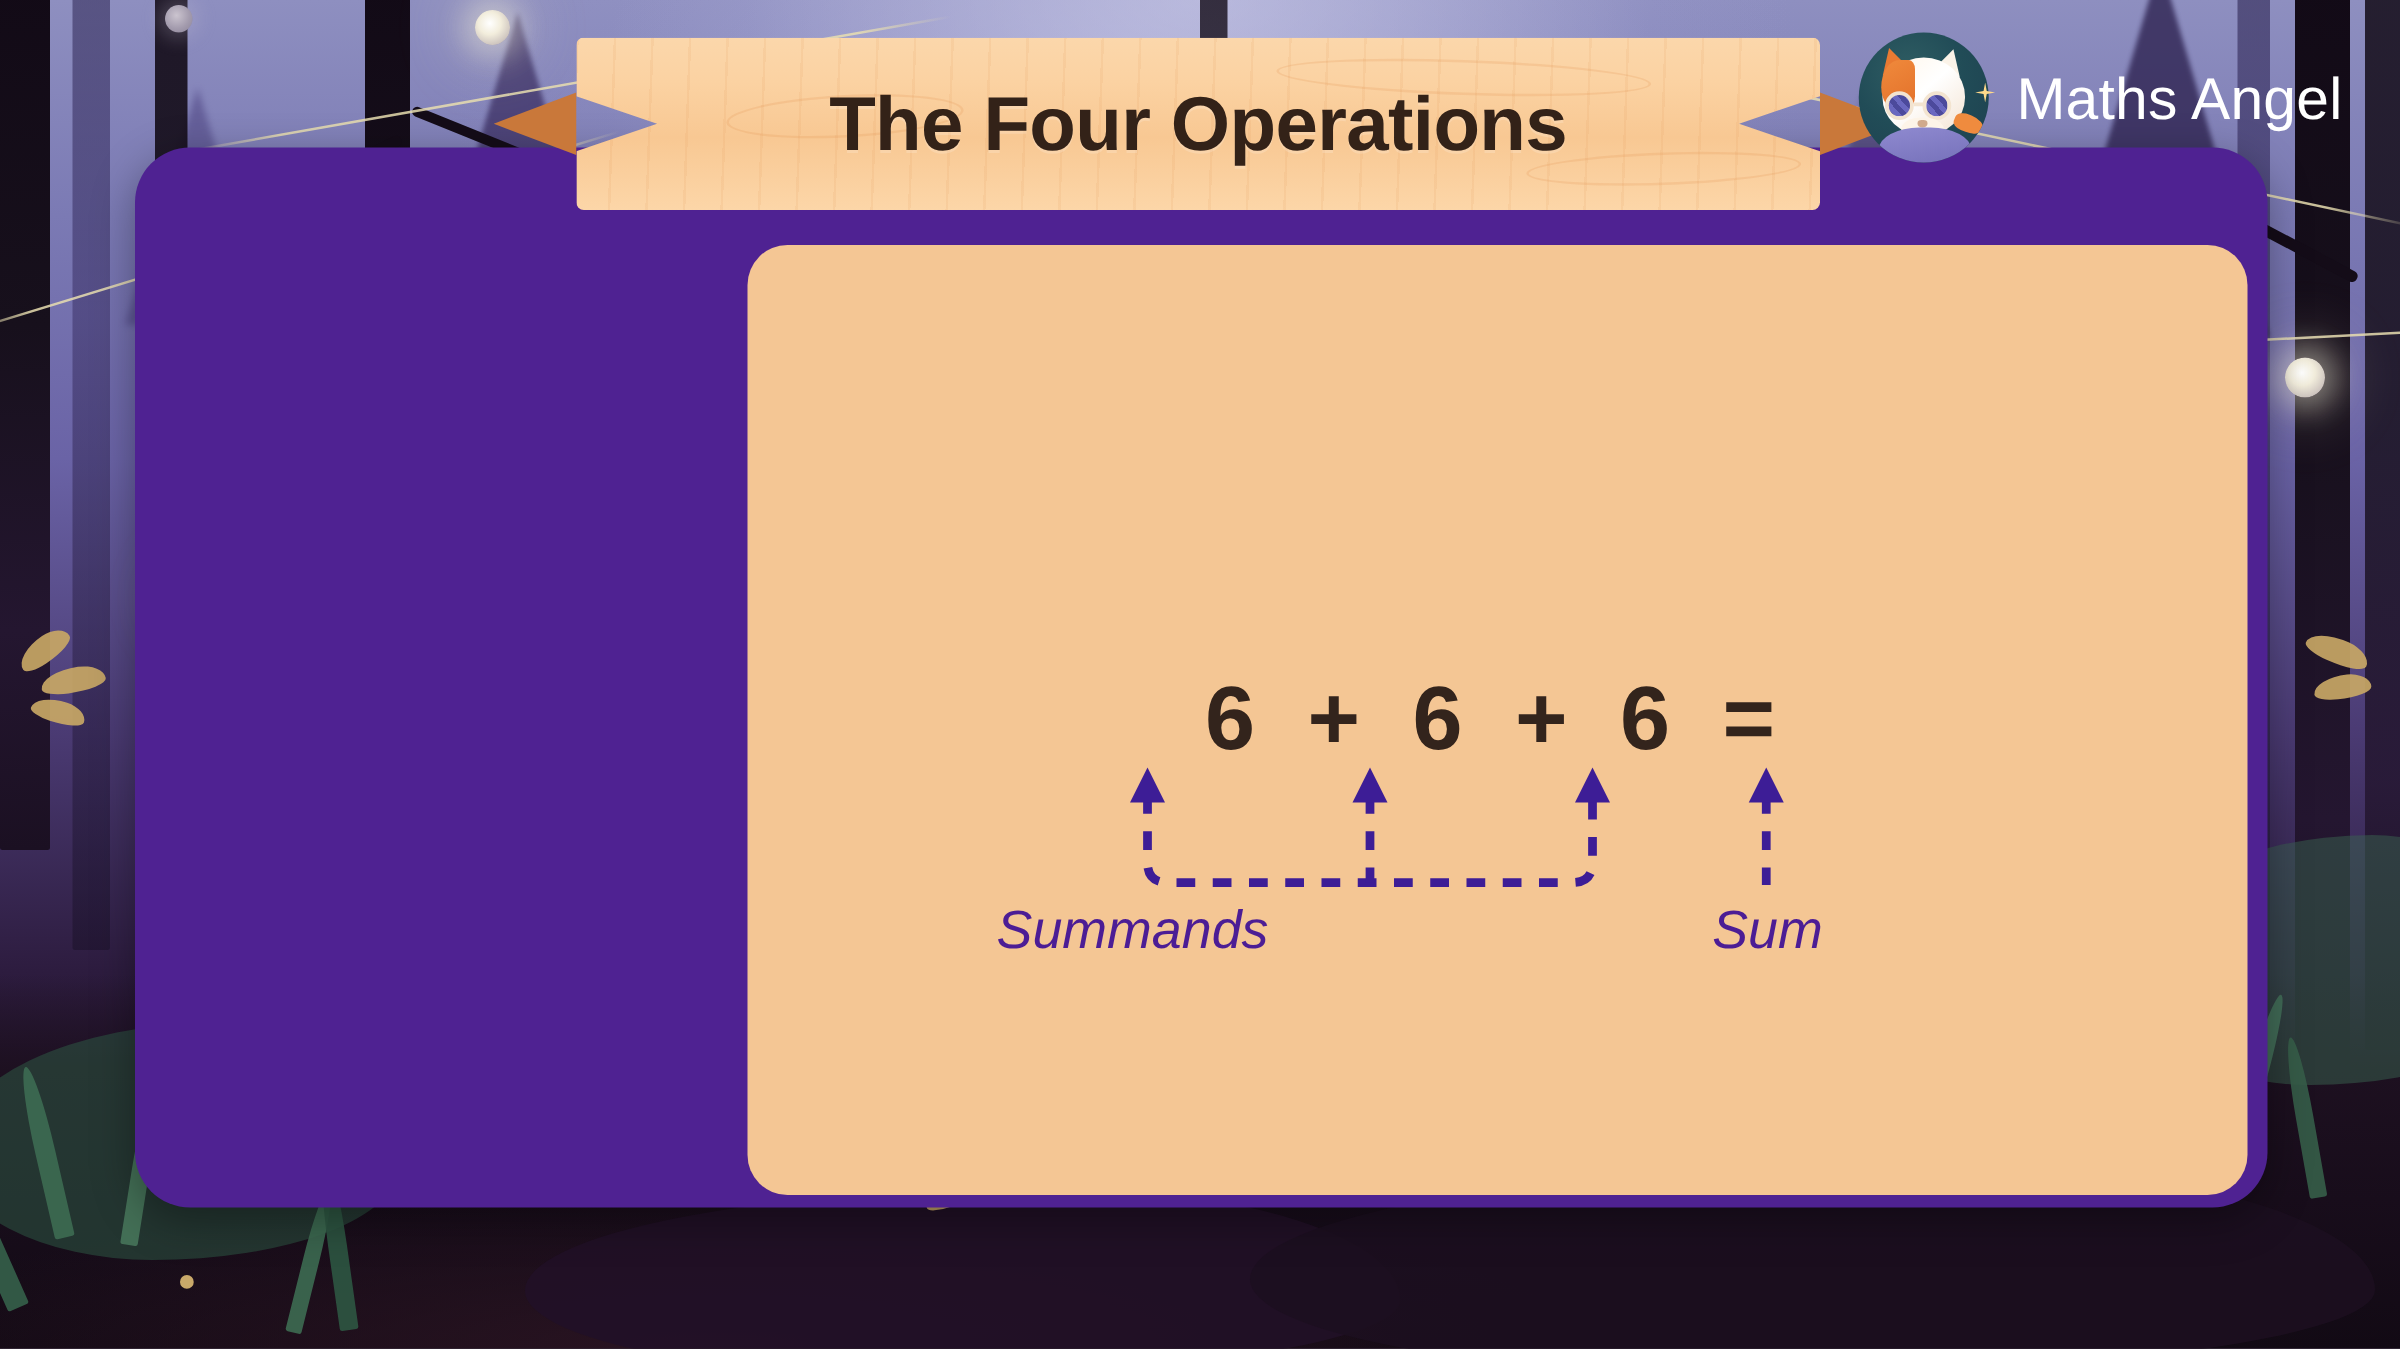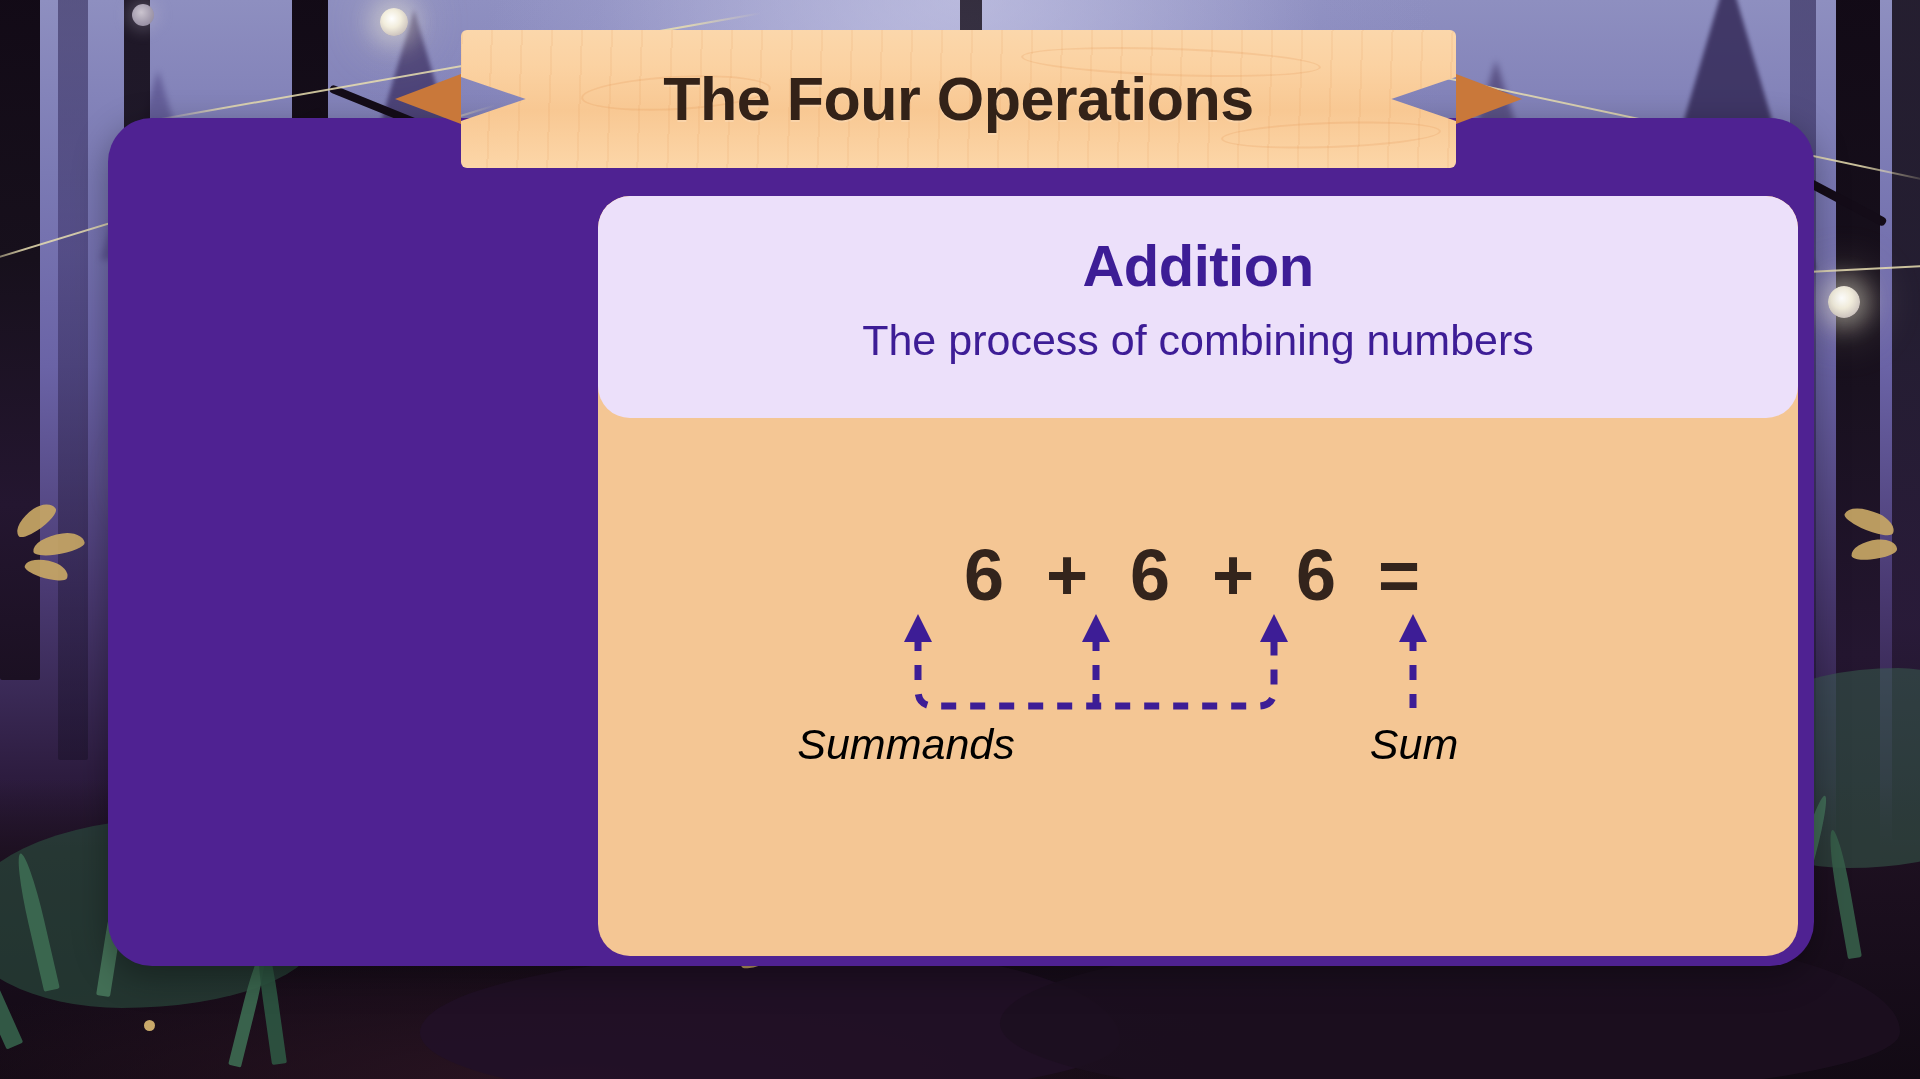--- a/index.html
+++ b/index.html
@@ -540,21 +540,21 @@
   }
   .labels {
     position: absolute;
     left: 0; top: 524px;
     width: 1200px; height: 70px;
   }
   .lbl {
     position: absolute;
     font-size: 43px;
     font-style: italic;
-    color: #000000;
+    color: #4c1d95;
     white-space: nowrap;
   }
 </style>
 </head>
 <body>
 
 <div id="stage">
 
   <div class="bg-sky"></div>
   <div class="bg-glowband"></div>
@@ -757,24 +757,20 @@
         <div class="sprinkle" style="left:14px; top:50px; background:#ffd0e4; transform:rotate(-52deg);"></div>
         <div class="sprinkle" style="left:46px; top:74px; background:#ffffff; transform:rotate(14deg);"></div>
         <div class="sprinkle" style="left:74px; top:66px; background:#9fe7c2; transform:rotate(-68deg);"></div>
       </div>
     </div>
 
   </div>
 
   <div class="content-card">
 
-    <div class="def-box">
-      <div class="def-title">Addition</div>
-      <div class="def-sub">The process of combining numbers</div>
-    </div>
 
     <div class="equation">
       <span class="eq-tok eq-num">6</span>
       <span class="eq-tok eq-op">+</span>
       <span class="eq-tok eq-num">6</span>
       <span class="eq-tok eq-op">+</span>
       <span class="eq-tok eq-num">6</span>
       <span class="eq-tok eq-op">=</span>
     </div>
 
@@ -805,14 +801,31 @@
     <div class="notch left"></div>
     <div class="notch right"></div>
     <div class="banner-body">
       <div class="grain" style="left:120px; top:46px; width:190px; height:34px; transform:rotate(-3deg);"></div>
       <div class="grain" style="left:560px; top:18px; width:300px; height:28px; transform:rotate(2deg);"></div>
       <div class="grain" style="left:760px; top:92px; width:220px; height:26px; transform:rotate(-2deg);"></div>
     </div>
     <div class="banner-title">The Four Operations</div>
   </div>
 
+  <div class="logo">
+    <div class="logo-badge">
+      <div class="cat-ear l"></div>
+      <div class="cat-ear r"></div>
+      <div class="cat-head"></div>
+      <div class="cat-patch"></div>
+      <div class="cat-glass l"></div>
+      <div class="cat-glass r"></div>
+      <div class="cat-bridge"></div>
+      <div class="cat-muzzle"></div>
+      <div class="cat-nose"></div>
+      <div class="cat-tail"></div>
+      <div class="cat-body"></div>
+    </div>
+    <div class="logo-sparkle"></div>
+    <div class="logo-text">Maths Angel</div>
+  </div>
 
 </div>
 
 </body></html>

